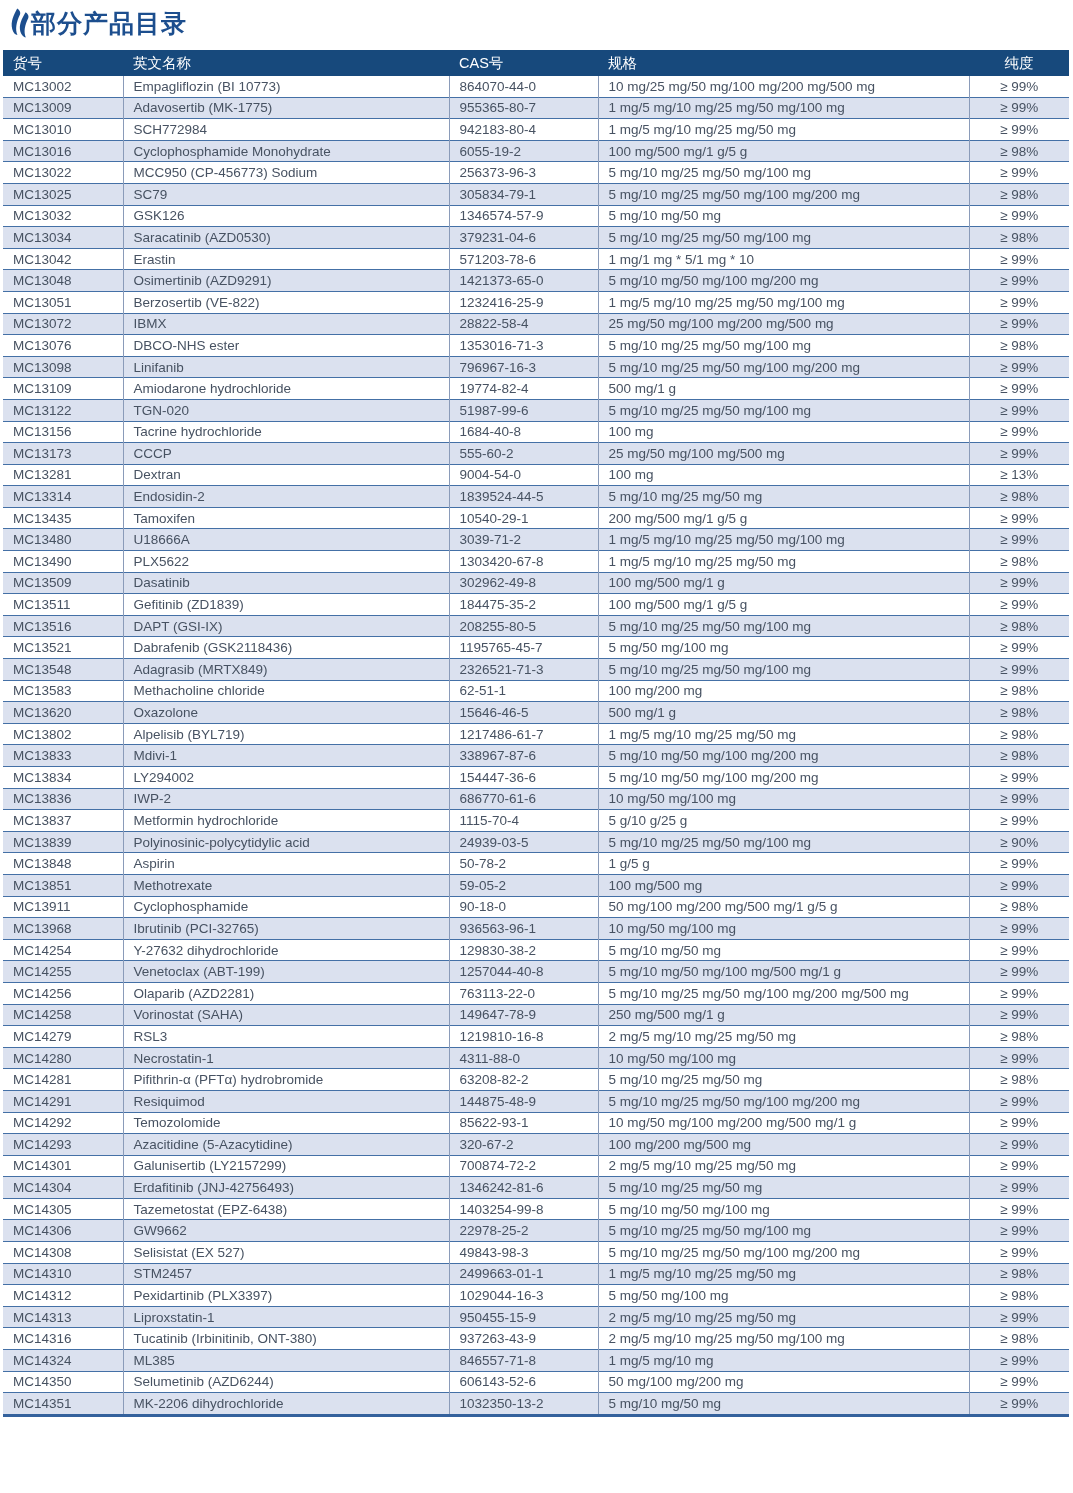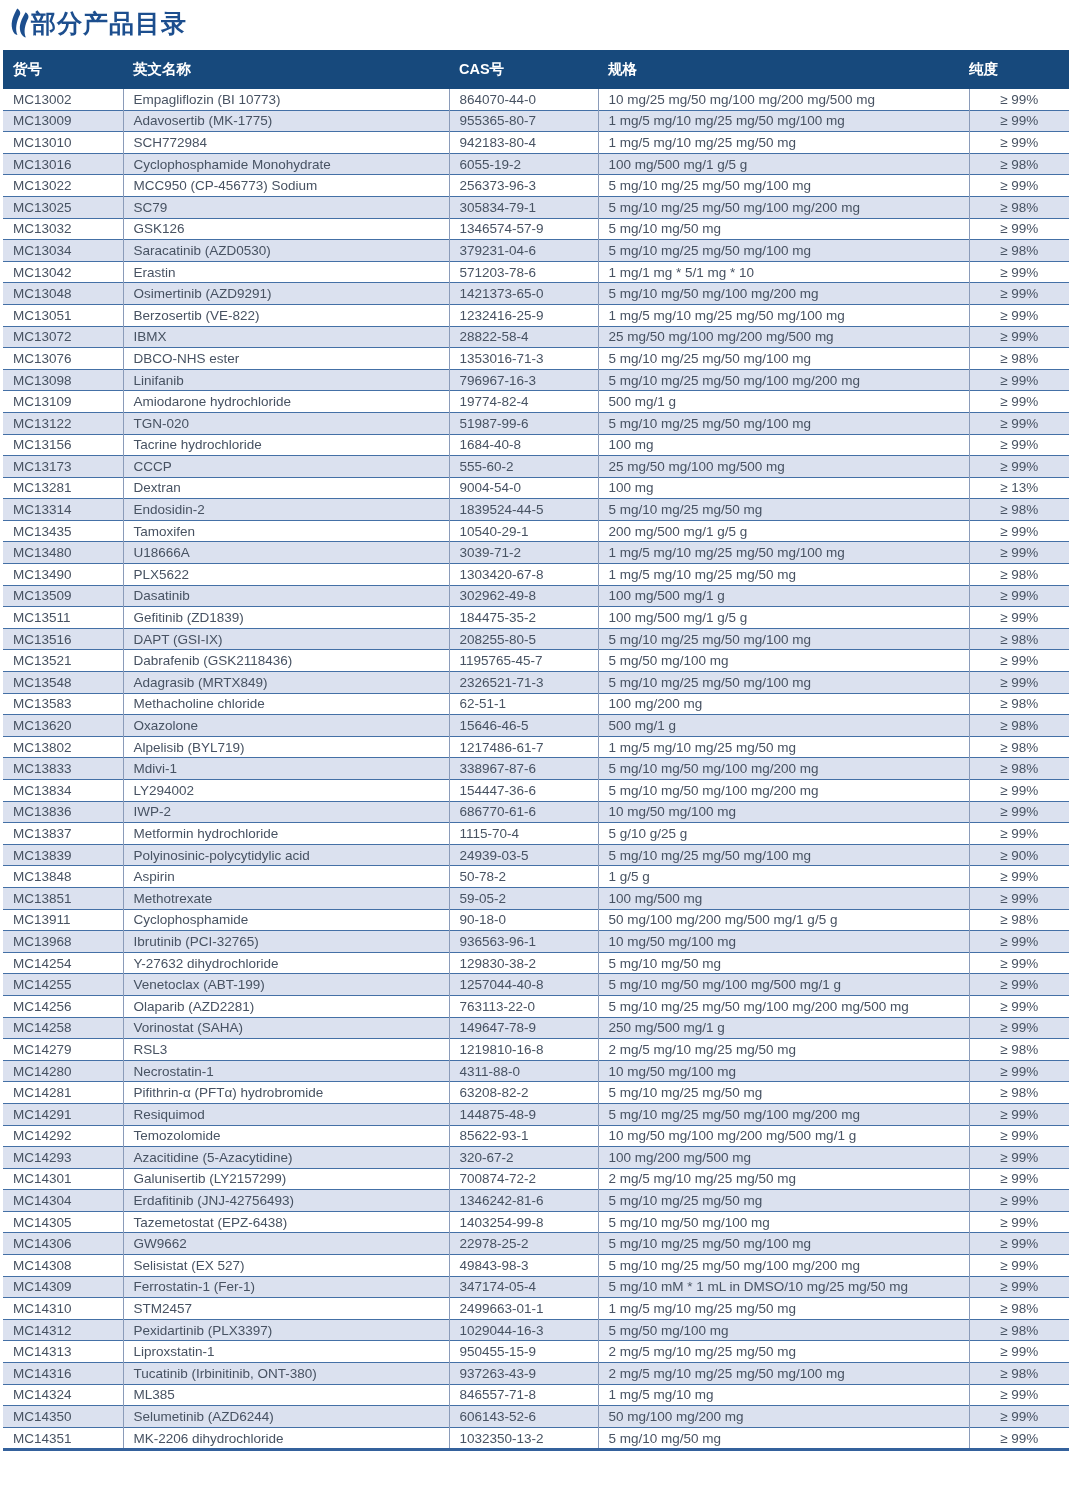--- a/index.html
+++ b/index.html
@@ -26,28 +26,28 @@
     width: 1066px;
     margin: 5px 0 0 3px;
     border-collapse: collapse;
     table-layout: fixed;
     border-bottom: 3px solid #34619c;
   }
   thead th {
     background: #17497c;
     color: #ffffff;
     font-size: 14.5px;
-    font-weight: 700;
+    font-weight: 400;
     text-align: left;
-    height: 39px;
+    height: 26px;
     padding: 0 0 0 10px;
     white-space: nowrap;
     overflow: hidden;
   }
-  thead th.purity { padding-left: 0; }
+  thead th.purity { text-align: center; padding-left: 0; }
   tbody td {
     font-size: 13.5px;
     color: #475262;
     height: 20.6px;
     padding: 0 0 0 10px;
     white-space: nowrap;
     overflow: hidden;
     vertical-align: middle;
   }
   tbody td.purity { text-align: center; padding-left: 0; }
@@ -466,27 +466,20 @@
         <td class="purity">≥ 99%</td>
       </tr>
       <tr>
         <td>MC14308</td>
         <td>Selisistat (EX 527)</td>
         <td>49843-98-3</td>
         <td>5 mg/10 mg/25 mg/50 mg/100 mg/200 mg</td>
         <td class="purity">≥ 99%</td>
       </tr>
       <tr>
-        <td>MC14309</td>
-        <td>Ferrostatin-1 (Fer-1)</td>
-        <td>347174-05-4</td>
-        <td>5 mg/10 mM * 1 mL in DMSO/10 mg/25 mg/50 mg</td>
-        <td class="purity">≥ 99%</td>
-      </tr>
-      <tr>
         <td>MC14310</td>
         <td>STM2457</td>
         <td>2499663-01-1</td>
         <td>1 mg/5 mg/10 mg/25 mg/50 mg</td>
         <td class="purity">≥ 98%</td>
       </tr>
       <tr>
         <td>MC14312</td>
         <td>Pexidartinib (PLX3397)</td>
         <td>1029044-16-3</td>

